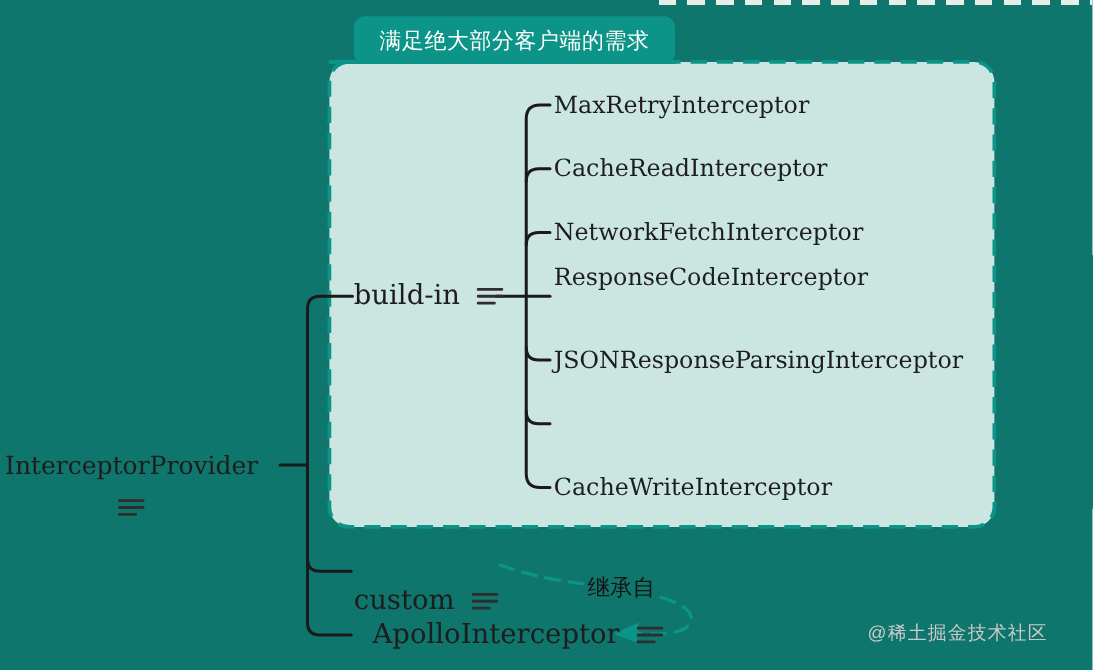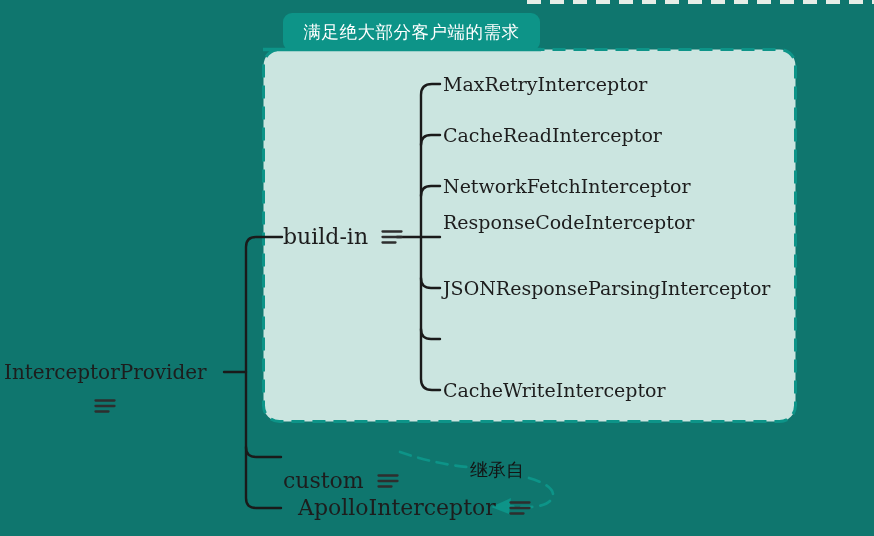--- a/index.html
+++ b/index.html
@@ -130,14 +130,15 @@
 
   <div class="inode" style="top:71px">MaxRetryInterceptor</div>
   <div class="inode" style="top:122px">CacheReadInterceptor</div>
   <div class="inode" style="top:173px">NetworkFetchInterceptor</div>
   <div class="inode" style="top:209px">ResponseCodeInterceptor</div>
   <div class="inode" style="top:275px">JSONResponseParsingInterceptor</div>
   <div class="inode" style="top:377px">CacheWriteInterceptor</div>
 
   <div class="edge-label">继承自</div>
 
+  <div class="watermark">@稀土掘金技术社区</div>
 
 </div>
 
 </body></html>

